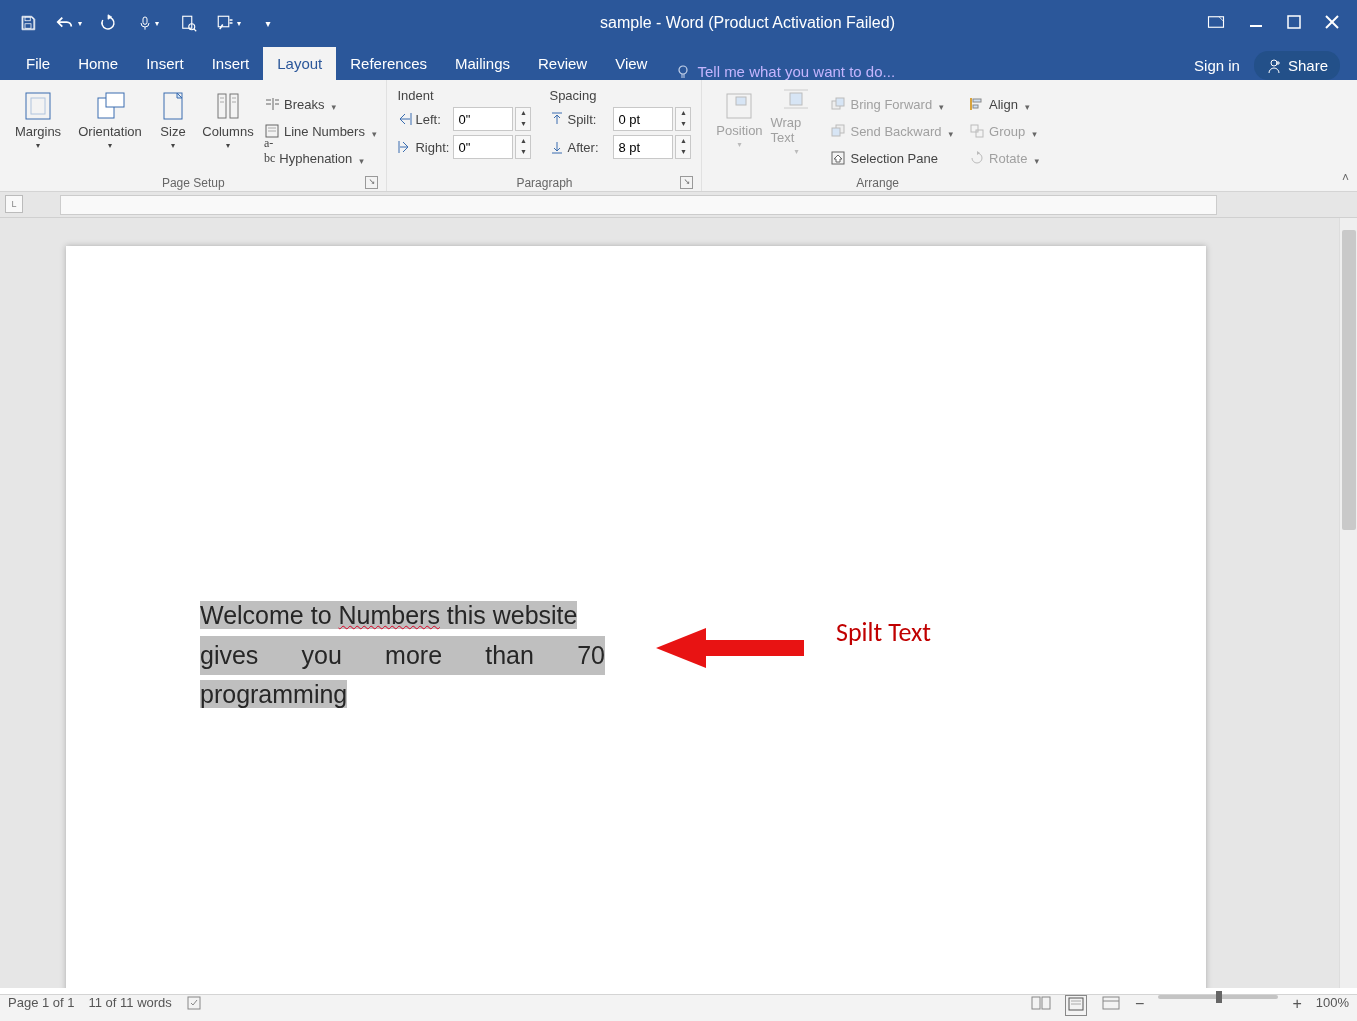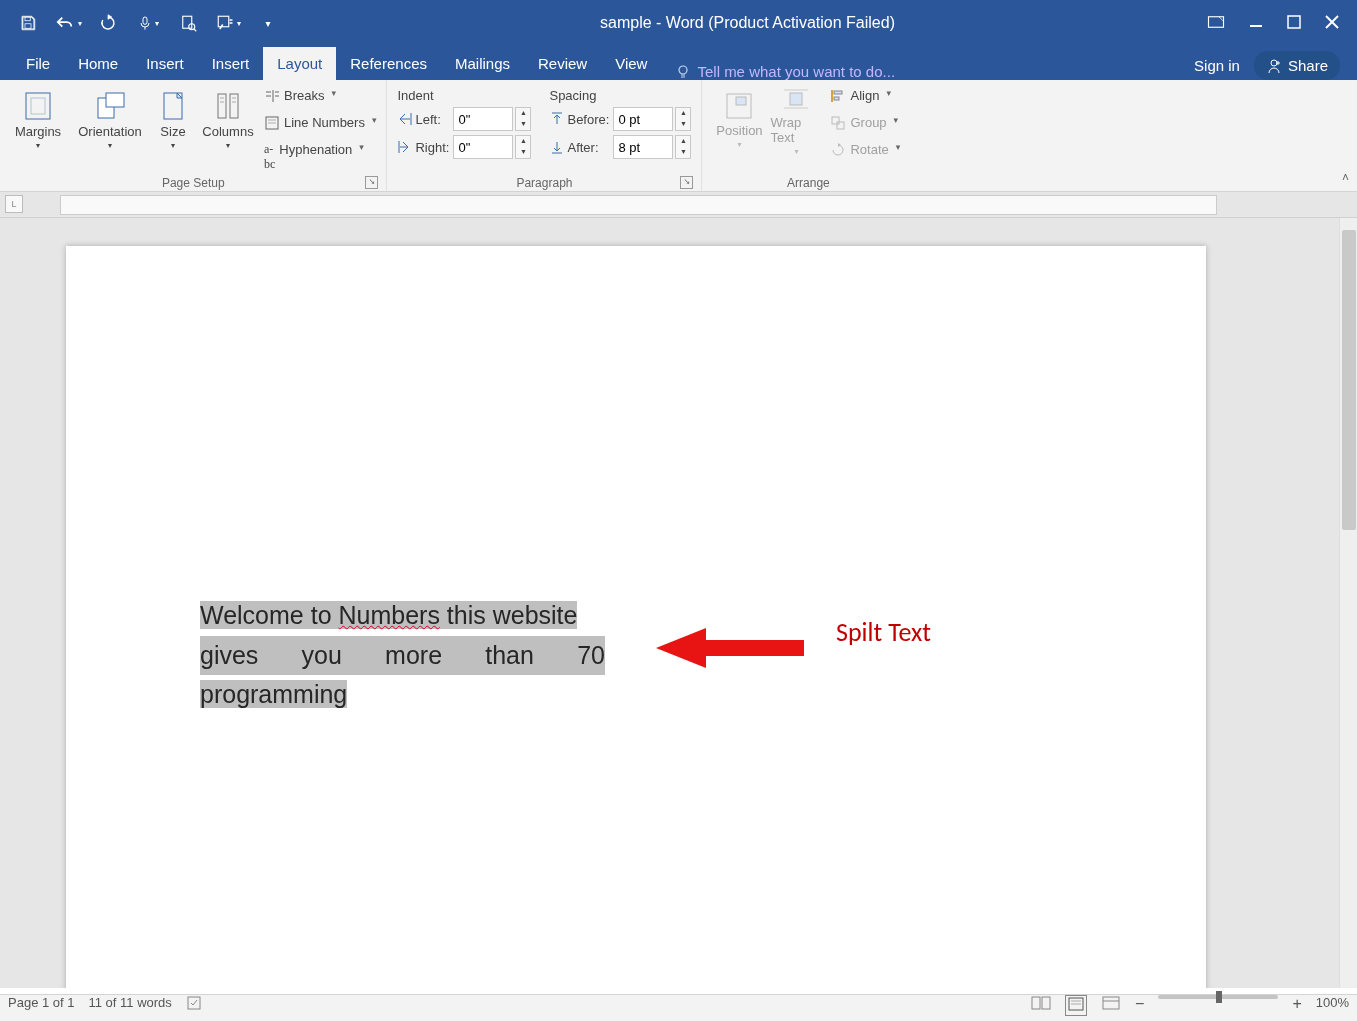--- a/index.html
+++ b/index.html
@@ -15,21 +15,21 @@
 .tab { padding: 8px 14px; cursor: pointer; font-size: 15px; }
 .tab.active { background: #f3f3f3; color: #2b579a; }
 .tell-me { flex: 1; display: flex; align-items: center; gap: 6px; color: #c4b5fd; font-size: 15px; padding-left: 14px; }
 .signin-share { display: flex; align-items: center; gap: 14px; padding-right: 5px; font-size: 15px;}
 .share-btn { background:#235089; padding:6px 12px; display:flex; align-items:center; gap:6px;border-radius:14px;}
 .ribbon { background: #f3f3f3; border-bottom: 1px solid #d4d4d4; height: 112px; display: flex; font-size: 13px; color: #444; position: relative; }
 .ribgroup { border-right: 1px solid #e1e1e1; padding: 4px 6px 0 6px; display:flex; flex-direction:column; position: relative; }
 .ribgroup-label { text-align:center; font-size:12px; color:#666; padding:2px 0 1px 0; margin-top:auto; position:relative; }
 .bigbtn { display:flex; flex-direction:column; align-items:center; justify-content:center; width:64px; height:72px; gap:2px; }
 .bigbtn-row { display:flex; }
-.smallbtn { display:flex; align-items:flex-start; gap:4px; height:24px; padding:0 4px; }
+.smallbtn { display:flex; align-items:flex-end; gap:4px; height:24px; padding:0 4px; }
 .smallbtn.dim { color:#a0a0a0; }
 .dd-caret::after{content:"▾"; font-size:9px; margin-left:3px; color:#666;}
 .spin { display:flex; align-items:center; gap:2px; }
 .spin input { width:60px; height:24px; border:1px solid #c8c8c8; font-size:13px; padding:0 4px; }
 .spinbtns{ display:flex; flex-direction:column; border:1px solid #c8c8c8; }
 .spinbtns div{ width:14px; height:11px; font-size:7px; text-align:center; line-height:10px; background:#f7f7f7; }
 .dlg-launcher{position:absolute; right:2px; bottom:2px; width:13px; height:13px; border:1px solid #999; font-size:8px; text-align:center; line-height:10px; color:#666;}
 .ruler-area{ background:#e6e6e6; height:26px; position:relative; border-bottom:1px solid #d0d0d0;}
 .ruler-h { position:absolute; left:60px; right:140px; top:3px; height:20px; background:#f9f9f9; border:1px solid #ccc;}
 .ruler-v-corner{position:absolute; left:5px; top:3px; width:18px; height:18px; border:1px solid #bbb; background:#f9f9f9; font-size:9px; text-align:center; line-height:16px; color:#888;}
@@ -244,21 +244,21 @@
             </div>
         </div>
       </div>
       <div>
         <div style="padding:2px 0 4px 0;">Spacing</div>
         <div class="spin" style="margin-bottom:4px;">
           <svg width="16" height="16">
               <path d="M8 13 v-9 M5 7 l3 -3 3 3" stroke="#3a6db0" fill="none"></path>
               <line x1="3" y1="2" x2="13" y2="2" stroke="#3a6db0"></line>
             </svg>
-          <span style="width:44px;">Before:</span>
+          <span style="width:44px;">Spilt:</span>
           <input value="0 pt" style="">
           <div class="spinbtns">
               <div>▲</div>
               <div>▼</div>
             </div>
         </div>
         <div class="spin">
           <svg width="16" height="16">
               <path d="M8 3 v9 M5 9 l3 3 3 -3" stroke="#3a6db0" fill="none"></path>
               <line x1="3" y1="14" x2="13" y2="14" stroke="#3a6db0"></line>
@@ -286,20 +286,43 @@
           <span style="font-size:8px;color:#bbb;">▾</span>
       </div>
       <div class="bigbtn dim" style="width:52px">
         <svg width="30" height="30">
             <rect x="9" y="9" width="12" height="12" fill="#d7e5f5" stroke="#bbb"></rect>
             <line x1="3" y1="6" x2="27" y2="6" stroke="#ccc"></line>
             <line x1="3" y1="24" x2="27" y2="24" stroke="#ccc"></line>
           </svg>
         <span style="color:#a0a0a0;">Wrap Text</span>
           <span style="font-size:8px;color:#bbb;">▾</span>
+      </div>
+      <div style="display:flex;flex-direction:column;gap:3px;padding:4px 4px 0 4px;">
+        <div class="smallbtn dim dd-caret">
+            <svg width="16" height="16">
+              <rect x="2" y="5" width="8" height="8" fill="#eee" stroke="#bbb"></rect>
+              <rect x="6" y="2" width="8" height="8" fill="#d7e5f5" stroke="#bbb"></rect>
+            </svg>
+            <span>Bring Forward</span>
+          </div>
+        <div class="smallbtn dim dd-caret">
+            <svg width="16" height="16">
+              <rect x="6" y="2" width="8" height="8" fill="#eee" stroke="#bbb"></rect>
+              <rect x="2" y="5" width="8" height="8" fill="#d7e5f5" stroke="#bbb"></rect>
+            </svg>
+            <span>Send Backward</span>
+          </div>
+        <div class="smallbtn">
+            <svg width="16" height="16">
+              <rect x="2" y="2" width="12" height="12" fill="none" stroke="#666"></rect>
+              <path d="M8 5 l4 4 -2 0 0 3 -4 0 0 -3 -2 0 z" fill="#fff" stroke="#666"></path>
+            </svg>
+            <span>Selection Pane</span>
+          </div>
       </div>
       <div style="display:flex;flex-direction:column;gap:3px;padding:4px 4px 0 4px;">
         <div class="smallbtn dd-caret">
             <svg width="16" height="16">
               <line x1="2" y1="2" x2="2" y2="14" stroke="#d8a33c" stroke-width="2"></line>
               <rect x="4" y="3" width="8" height="3" fill="#cfe0f3" stroke="#888"></rect>
               <rect x="4" y="9" width="5" height="3" fill="#cfe0f3" stroke="#888"></rect>
             </svg>
             <span>Align</span>
           </div>

